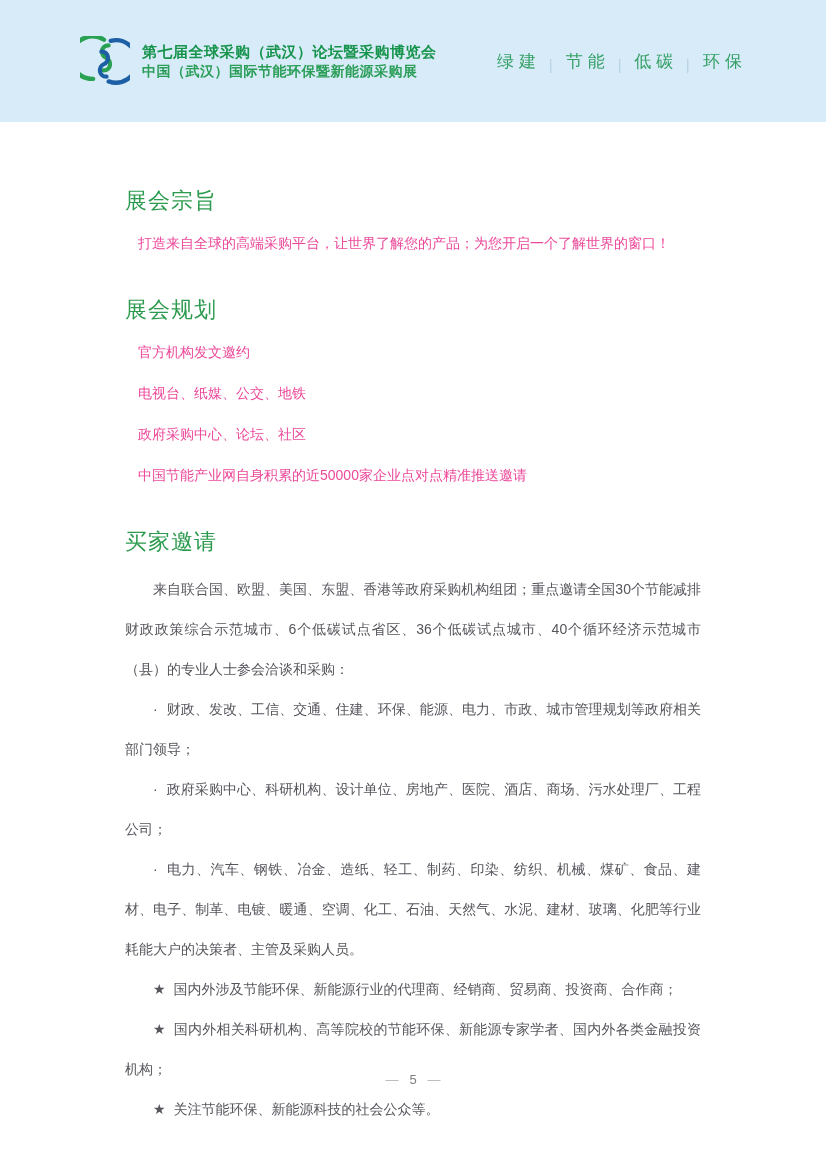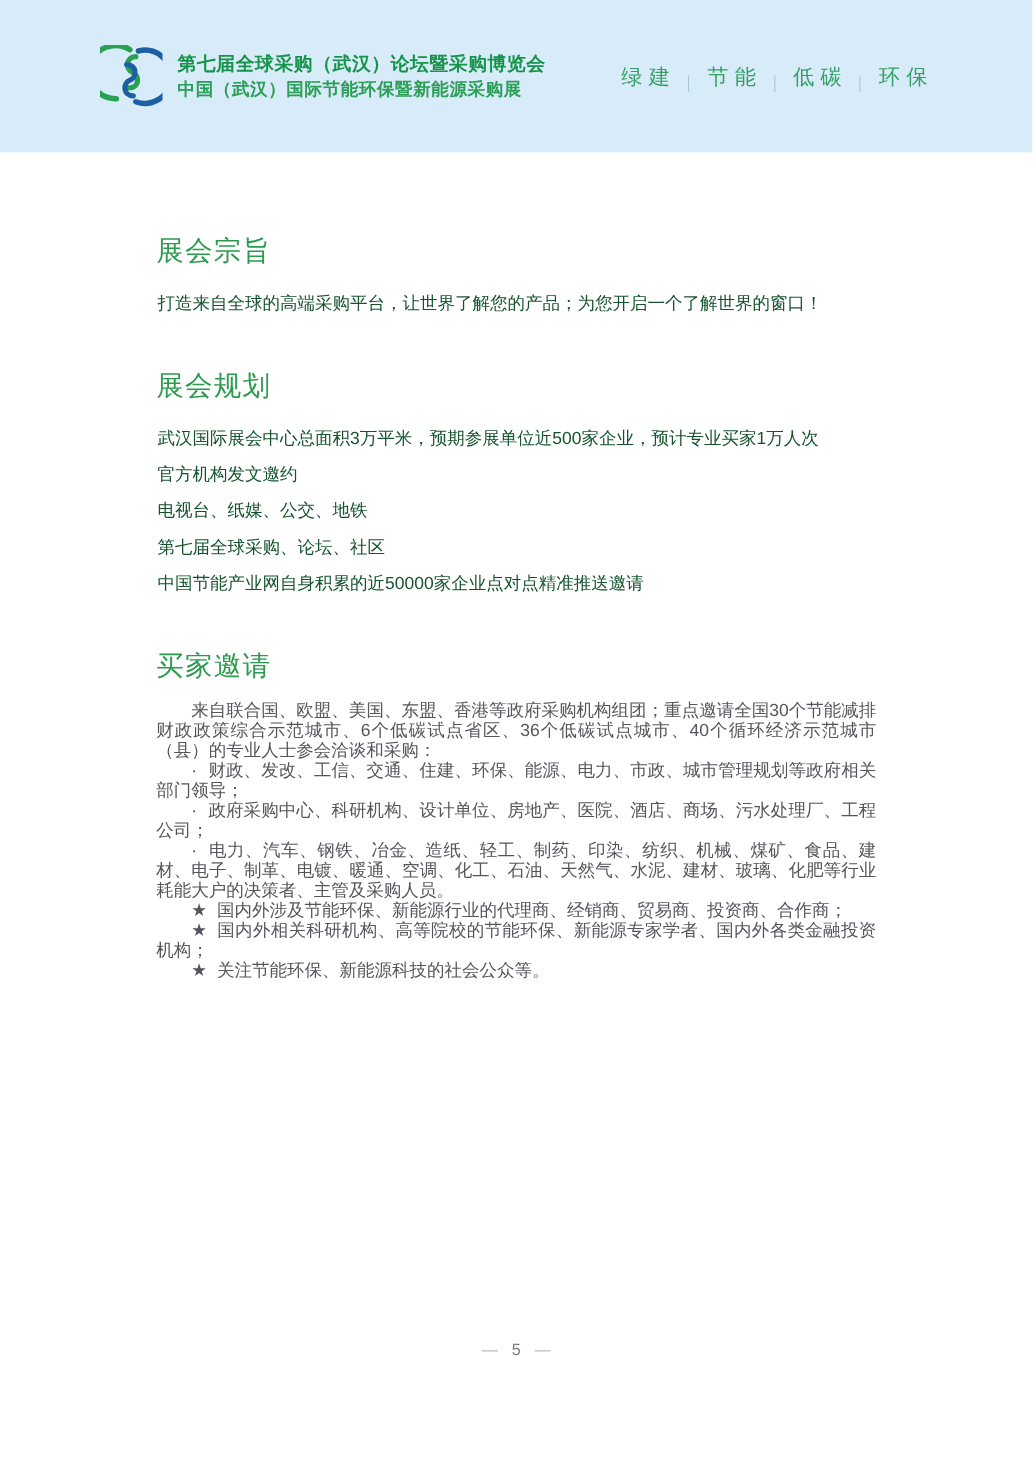--- a/index.html
+++ b/index.html
@@ -65,29 +65,29 @@
   .section-heading {
     margin: 38px 0 12px 0;
     font-size: 22px;
     font-weight: 400;
     line-height: 30px;
     color: #2d9b4f;
     letter-spacing: 1px;
   }
   .section:first-child .section-heading { margin-top: 64px; }
   .body-text {
-    margin: 1px;
+    margin: 13px;
     font-size: 14px;
     line-height: 28px;
-    color: #14532d;
+    color: #ec4899;
   }
   .buyer-para {
     margin: 0;
     font-size: 14px;
-    line-height: 16px;
+    line-height: 40px;
     color: #55555c;
     text-align: justify;
     text-indent: 2em;
   }
   .dot-bullet { display: inline-block; text-indent: 0; margin-right: 9px; color: #55555c; }
   .star-bullet { display: inline-block; text-indent: 0; margin-right: 8px; color: #55555c; }
 
   
   .footer {
     position: absolute;
@@ -127,27 +127,26 @@
 
   <div class="content">
 
     <div class="section">
       <h2 class="section-heading">展会宗旨</h2>
       <p class="body-text">打造来自全球的高端采购平台，让世界了解您的产品；为您开启一个了解世界的窗口！</p>
     </div>
 
     <div class="section">
       <h2 class="section-heading">展会规划</h2>
-      <p class="body-text">武汉国际展会中心总面积3万平米，预期参展单位近500家企业，预计专业买家1万人次</p>
     </div>
 
     <div class="section">
       <p class="body-text">官方机构发文邀约</p>
       <p class="body-text">电视台、纸媒、公交、地铁</p>
-      <p class="body-text">第七届全球采购、论坛、社区</p>
+      <p class="body-text">政府采购中心、论坛、社区</p>
       <p class="body-text">中国节能产业网自身积累的近50000家企业点对点精准推送邀请</p>
     </div>
 
     <div class="section">
       <h2 class="section-heading">买家邀请</h2>
       <p class="buyer-para">来自联合国、欧盟、美国、东盟、香港等政府采购机构组团；重点邀请全国30个节能减排财政政策综合示范城市、6个低碳试点省区、36个低碳试点城市、40个循环经济示范城市（县）的专业人士参会洽谈和采购：</p>
       <p class="buyer-para"><span class="dot-bullet">·</span><span>财政、发改、工信、交通、住建、环保、能源、电力、市政、城市管理规划等政府相关部门领导；</span></p>
       <p class="buyer-para"><span class="dot-bullet">·</span><span>政府采购中心、科研机构、设计单位、房地产、医院、酒店、商场、污水处理厂、工程公司；</span></p>
       <p class="buyer-para"><span class="dot-bullet">·</span><span>电力、汽车、钢铁、冶金、造纸、轻工、制药、印染、纺织、机械、煤矿、食品、建材、电子、制革、电镀、暖通、空调、化工、石油、天然气、水泥、建材、玻璃、化肥等行业耗能大户的决策者、主管及采购人员。</span></p>
       <p class="buyer-para"><span class="star-bullet">★</span><span>国内外涉及节能环保、新能源行业的代理商、经销商、贸易商、投资商、合作商；</span></p>

